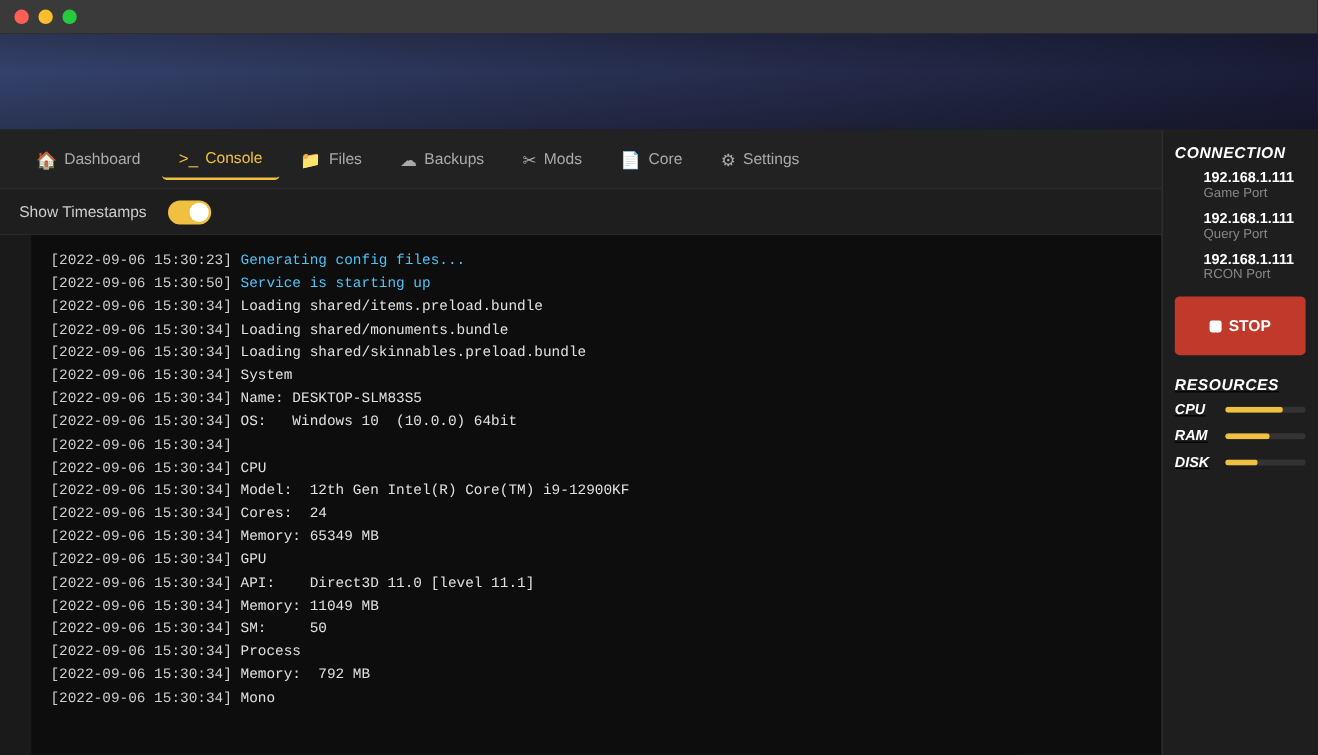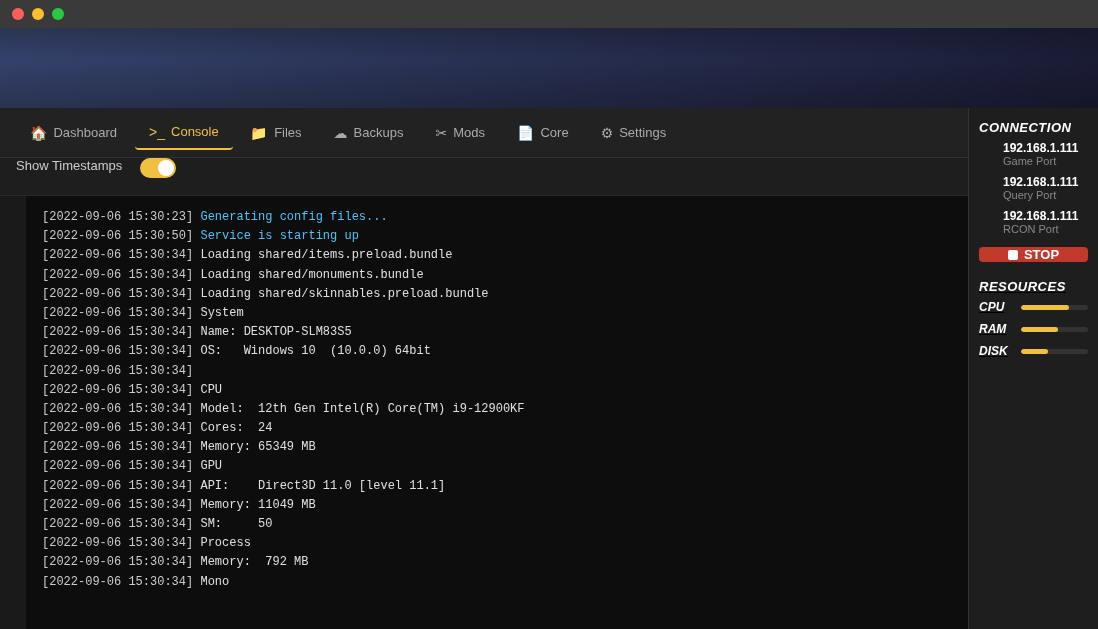--- a/index.html
+++ b/index.html
@@ -84,21 +84,21 @@
       color: #f0c040;
       border-bottom: 2px solid #f0c040;
     }
     .nav-icon { font-size: 14px; }
 
     
     .toolbar {
       height: 38px;
       background: #1e1e1e;
       display: flex;
-      align-items: flex-start;
+      align-items: center;
       padding: 0 16px;
       gap: 18px;
       border-bottom: 1px solid #2a2a2a;
     }
     .toolbar-label {
       color: #ccc;
       font-size: 13px;
     }
     .toggle-switch {
       width: 36px;
@@ -168,21 +168,21 @@
     .connection-label {
       color: #888;
       font-size: 11px;
     }
 
     .stop-btn {
       background: #c0392b;
       color: white;
       border: none;
       border-radius: 4px;
-      padding: 0 10px;
+      padding: 17px 10px;
       font-size: 13px;
       font-weight: 600;
       cursor: pointer;
       display: flex;
       align-items: center;
       justify-content: center;
       gap: 6px;
       width: 100%;
       margin-top: 4px;
     }

